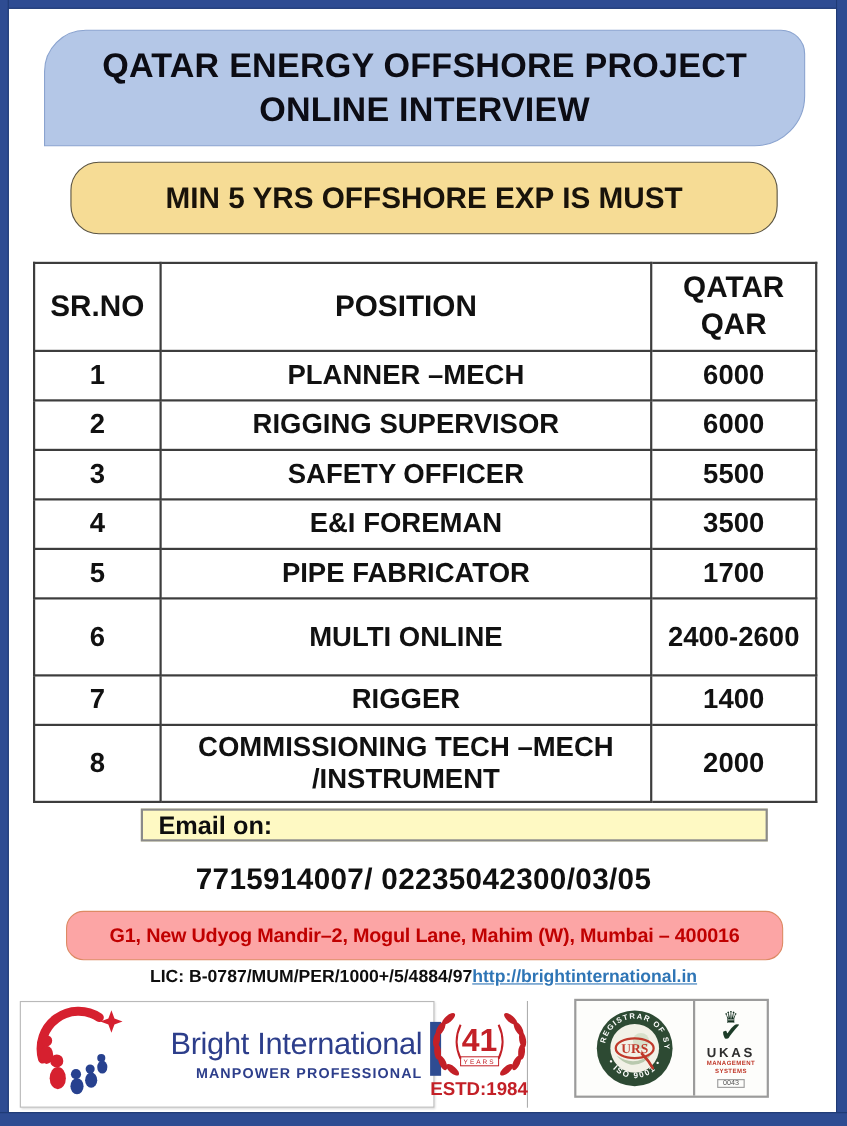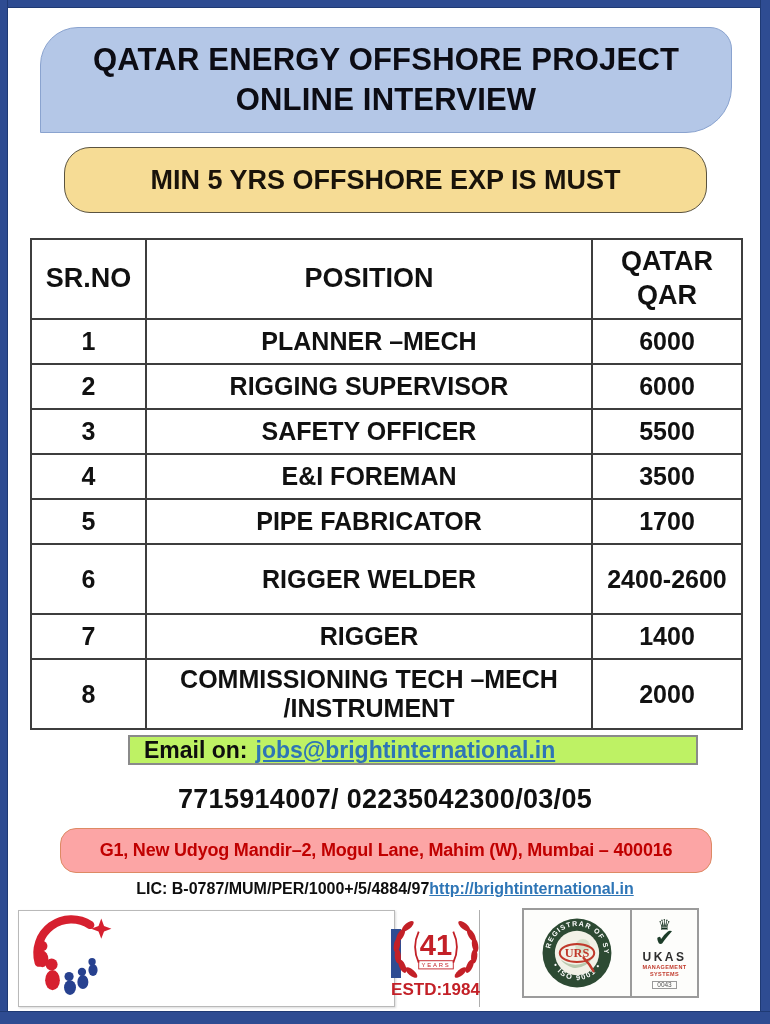--- a/index.html
+++ b/index.html
@@ -41,21 +41,21 @@
     color:#111; padding:0 6px;
   }
   table.jobs th{ font-size:27px; font-weight:700; height:80px; line-height:1.25; }
   table.jobs td{ font-size:25px; font-weight:700; }
   col.c-sr{ width:115px; } col.c-pos{ width:446px; } col.c-sal{ width:150px; }
   tr.r-n{ height:45px; } tr.r-tall{ height:70px; }
 
   .email-box{
     position:absolute; left:128px; top:735px; width:570px; height:30px;
     border:2px solid #8a8a8a; display:flex; align-items:center; padding-left:14px;
-    background:#bef264; gap:8px; white-space:nowrap;
+    background:#fef9c3; gap:8px; white-space:nowrap;
   }
   .email-box .lbl{ font-size:23px; font-weight:700; color:#0e0e0e; }
   .email-box a{ font-size:23px; font-weight:700; color:#2e75b6; text-decoration:underline; }
 
   .phone{
     position:absolute; left:0; top:784px; width:770px; text-align:center;
     font-size:27px; font-weight:700; color:#101010; letter-spacing:.3px;
   }
 
   .address{
@@ -164,39 +164,38 @@
         <td>E&amp;I FOREMAN</td>
         <td>3500</td>
       </tr>
       <tr class="r-n">
         <td>5</td>
         <td>PIPE FABRICATOR</td>
         <td>1700</td>
       </tr>
       <tr class="r-tall">
         <td>6</td>
-        <td>RIGGER WELDER</td>
+        <td>MULTI ONLINE</td>
         <td>2400-2600</td>
       </tr>
       <tr class="r-n">
         <td>7</td>
         <td>RIGGER</td>
         <td>1400</td>
       </tr>
       <tr class="r-tall">
         <td>8</td>
         <td>COMMISSIONING TECH –MECH /INSTRUMENT</td>
         <td>2000</td>
       </tr>
     </tbody>
   </table>
 
   <div class="email-box">
     <span class="lbl">Email on:</span>
-    <a href="#">jobs@brightinternational.in</a>
   </div>
 
   <div class="phone">7715914007/ 02235042300/03/05</div>
 
   <div class="address">
     <div class="line">G1, New Udyog Mandir–2, Mogul Lane, Mahim (W), Mumbai – 400016</div>
   </div>
 
   <div class="lic-row">
     <span class="lic">LIC: B-0787/MUM/PER/1000+/5/4884/97</span>
@@ -213,20 +212,24 @@
         <ellipse cx="20" cy="50" rx="6.5" ry="9" fill="#d6202f"></ellipse>
         <circle cx="30" cy="56" r="6.5" fill="#d6202f"></circle>
         <ellipse cx="31" cy="73" rx="8" ry="11" fill="#d6202f"></ellipse>
         <circle cx="49" cy="69" r="5" fill="#27418f"></circle>
         <ellipse cx="50" cy="81" rx="6.5" ry="8" fill="#27418f"></ellipse>
         <circle cx="63" cy="64" r="4.5" fill="#27418f"></circle>
         <ellipse cx="64" cy="75" rx="6" ry="7.5" fill="#27418f"></ellipse>
         <circle cx="74" cy="53" r="4" fill="#27418f"></circle>
         <ellipse cx="75" cy="62" rx="5" ry="6.5" fill="#27418f"></ellipse>
       </svg>
+      <div class="logo-text">
+        <div class="logo-name">Bright International</div>
+        <div class="logo-tag">MANPOWER PROFESSIONAL</div>
+      </div>
     </div>
 
     <div class="navy-accent"></div>
 
     <div class="badge-41">
       <svg width="100" height="68" viewBox="0 0 110 72">
         <g fill="#c32027">
           <ellipse cx="24" cy="12" rx="8" ry="3.4" transform="rotate(-40 24 12)"></ellipse>
           <ellipse cx="16" cy="22" rx="8" ry="3.4" transform="rotate(-60 16 22)"></ellipse>
           <ellipse cx="12" cy="33" rx="8" ry="3.4" transform="rotate(-80 12 33)"></ellipse>

